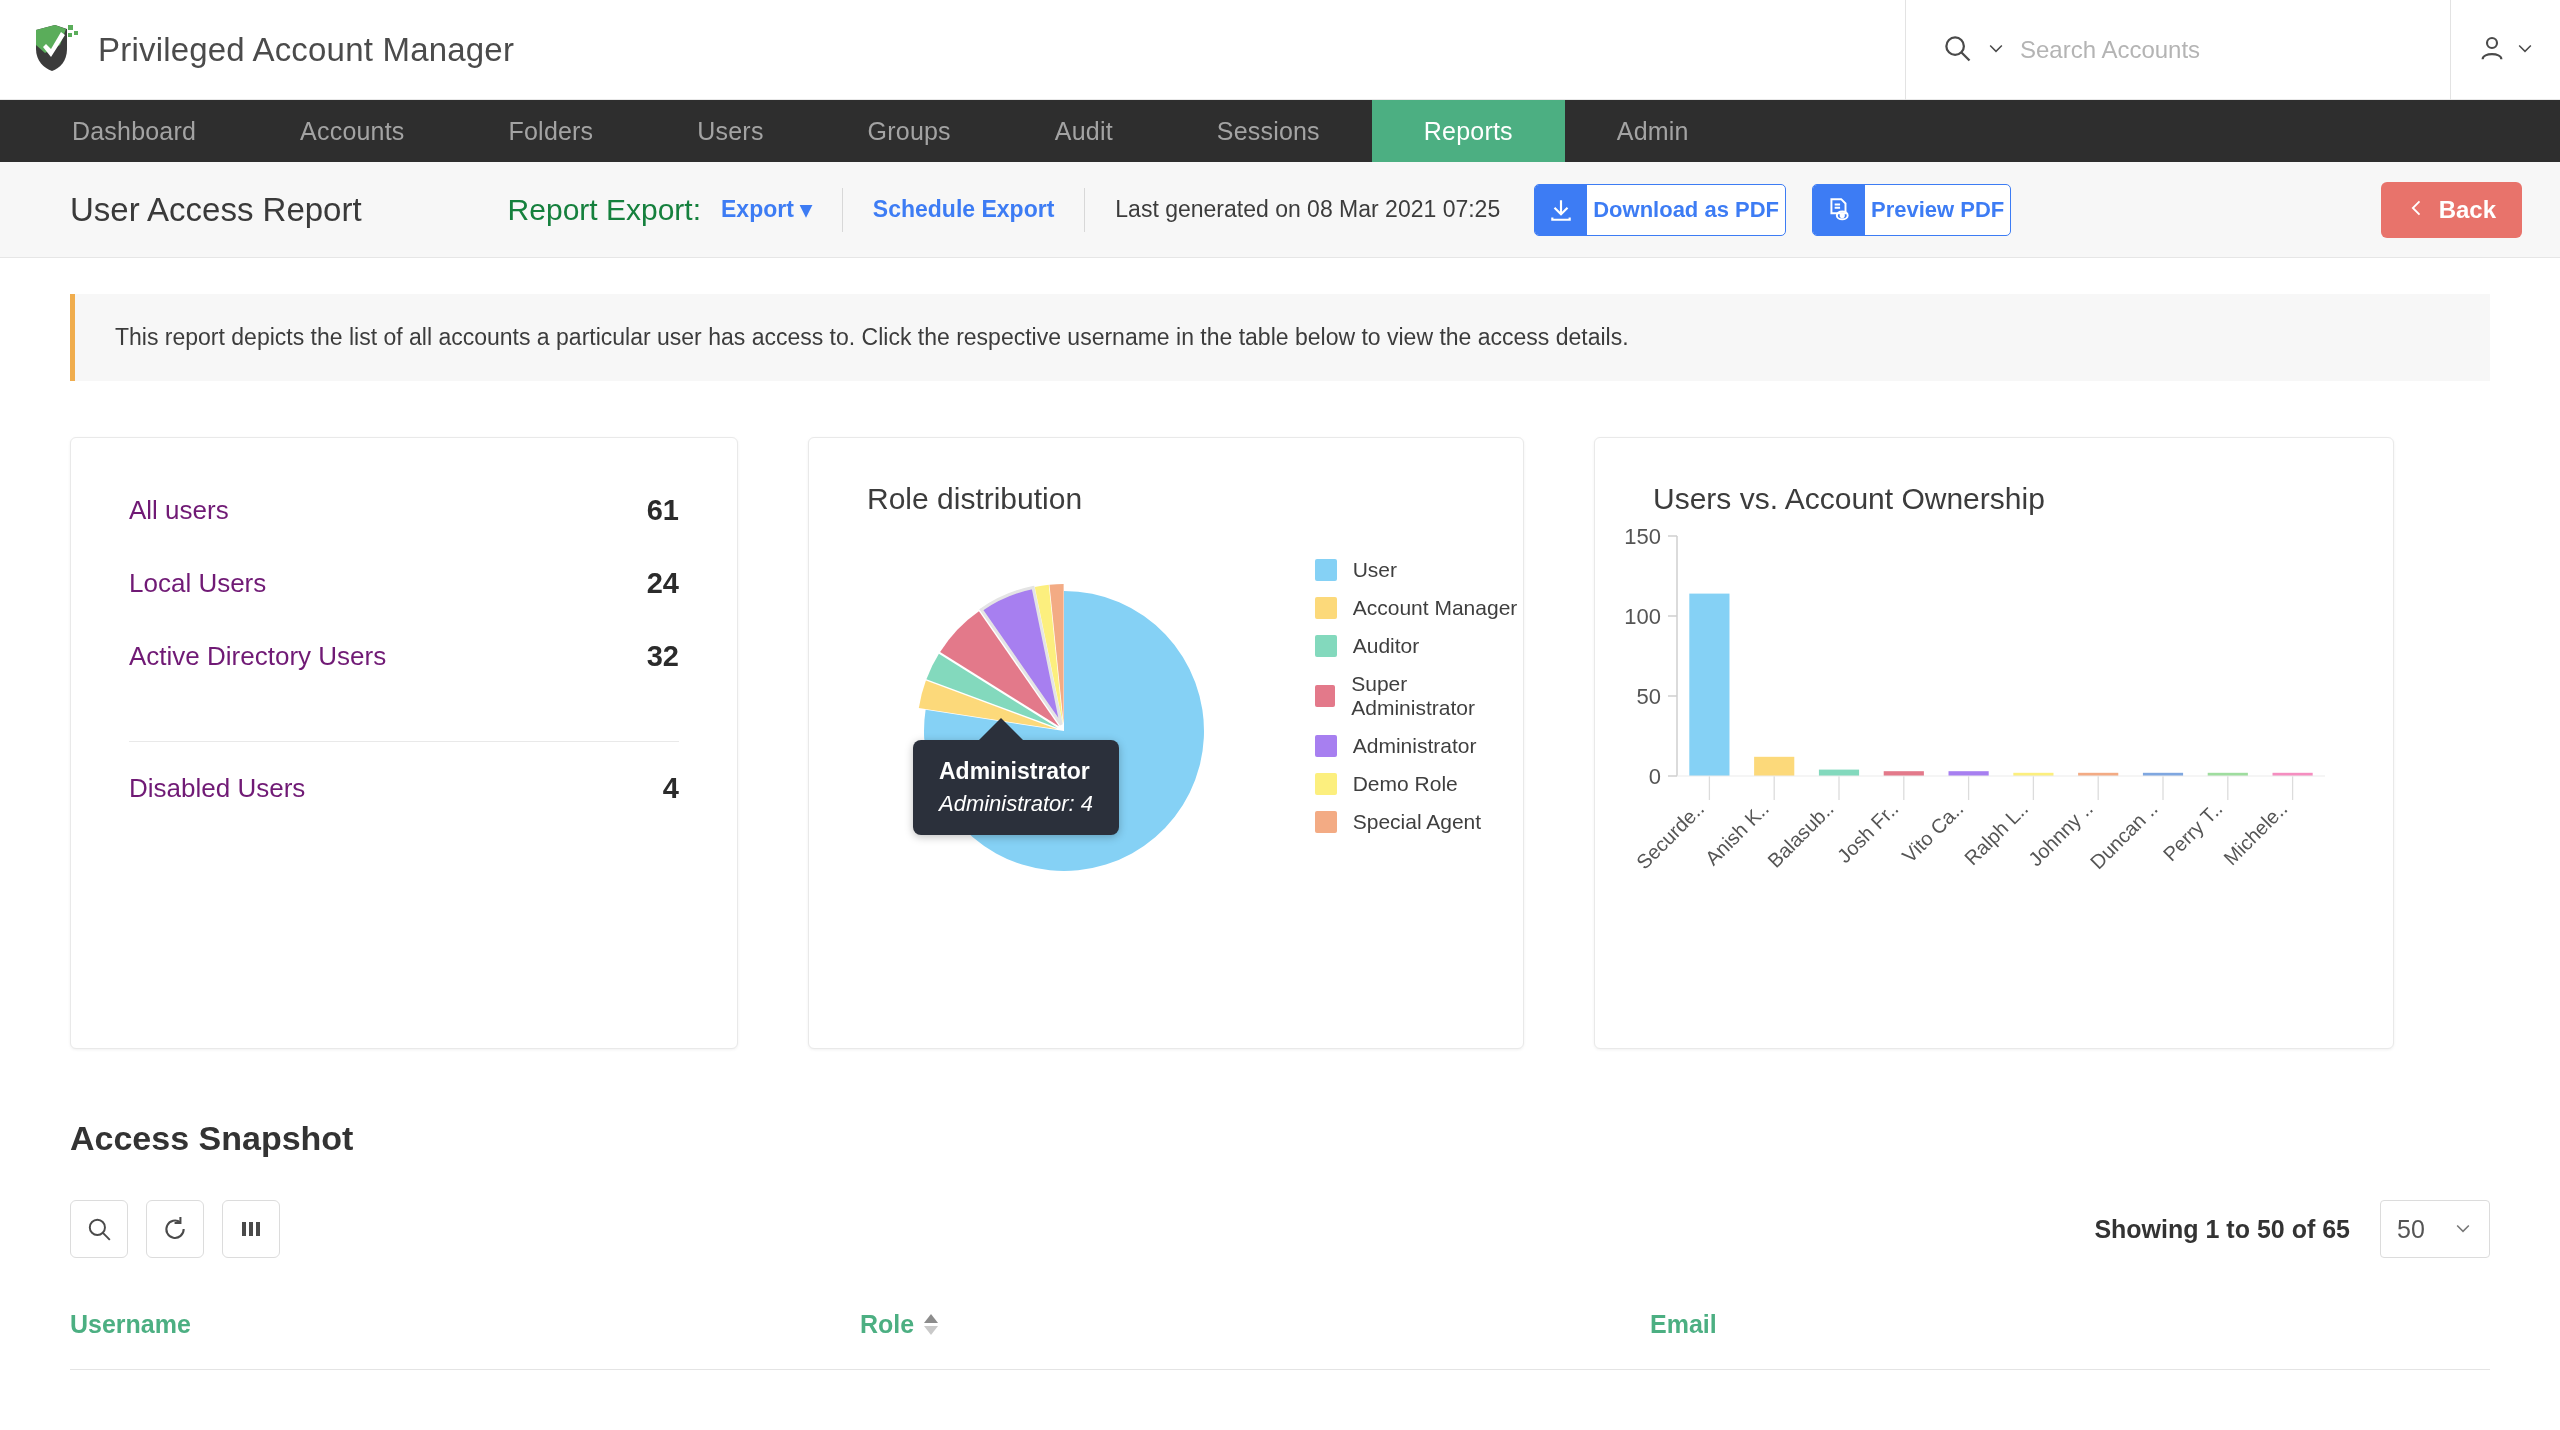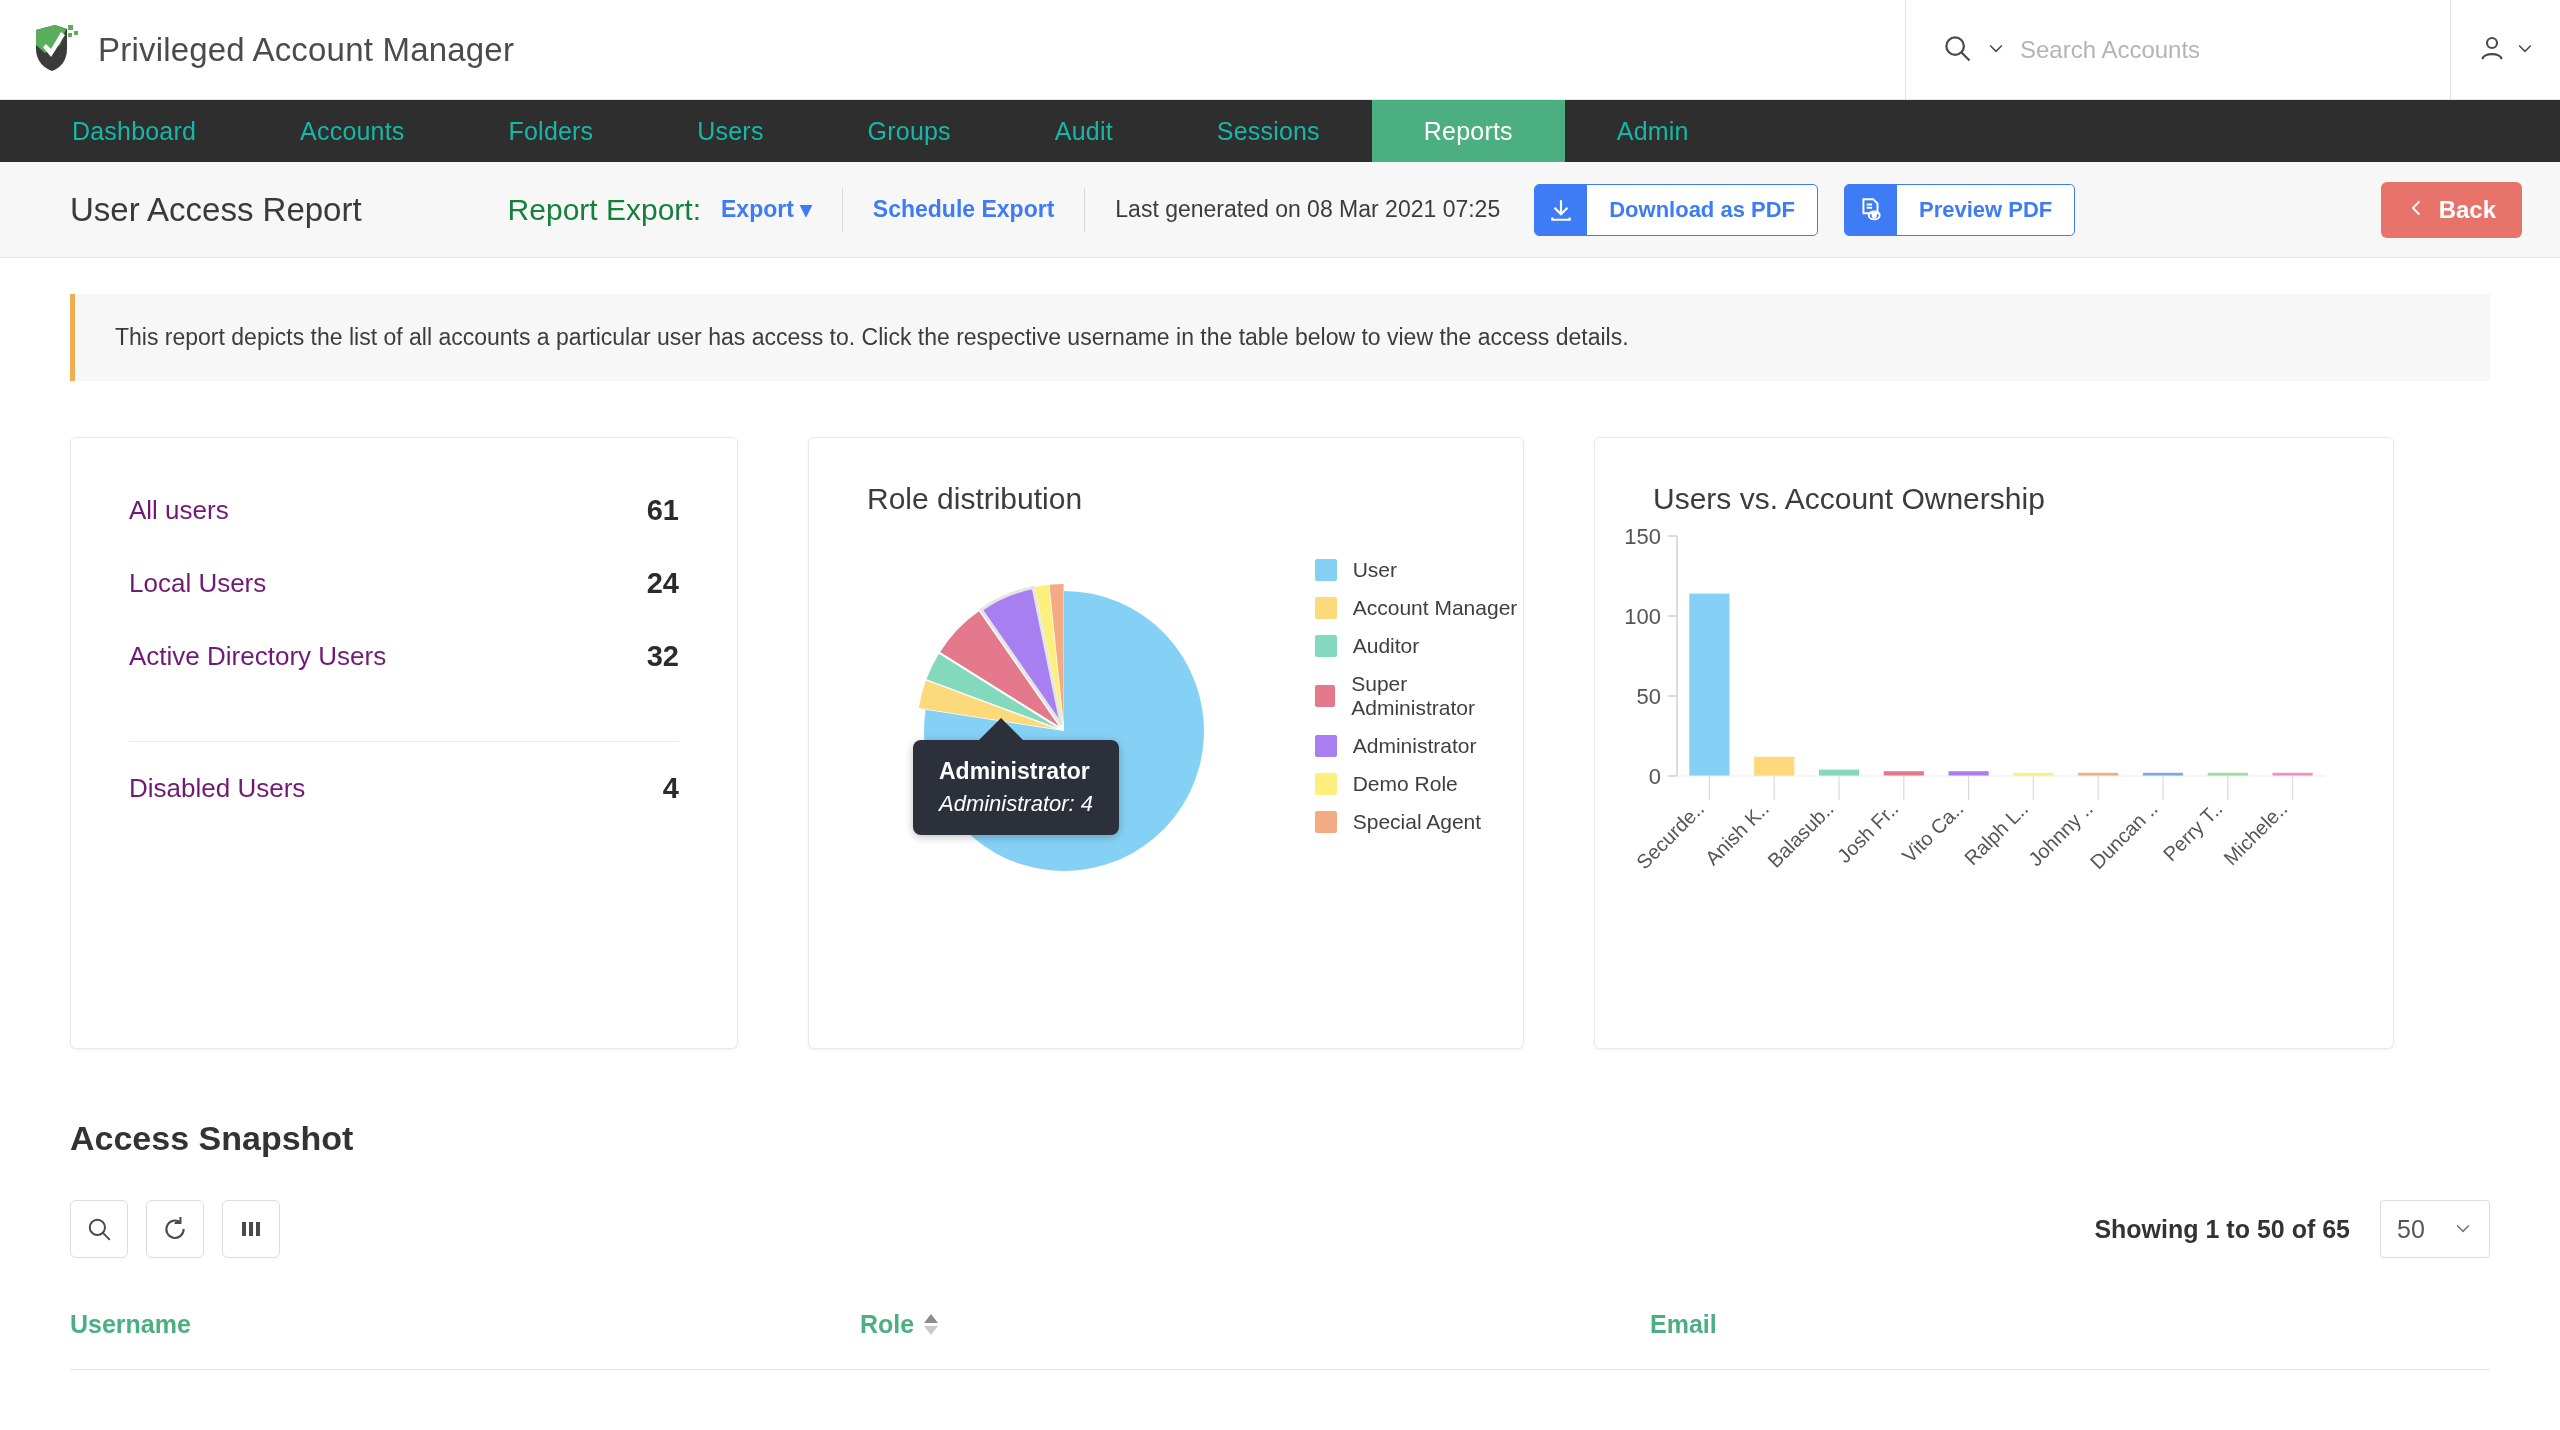--- a/index.html
+++ b/index.html
@@ -36,21 +36,21 @@
 
   
   .nav {
     height: 62px; background: #2e2e2e;
     display: flex; align-items: stretch;
     padding-left: 20px;
   }
   .nav-item {
     display: flex; align-items: center; justify-content: center;
     padding: 0 52px;
-    color: #14b8a6; font-size: 25px;
+    color: #a3a3a3; font-size: 25px;
     letter-spacing: .2px;
     cursor: pointer;
   }
   .nav-item.active { background: #4caf82; color: #ffffff; }
 
   
   .toolbar {
     height: 96px; background: #f7f7f7;
     border-bottom: 1px solid #e6e6e6;
     display: flex; align-items: center;
@@ -67,21 +67,21 @@
     display: inline-flex; align-items: stretch;
     border: 1px solid #3d7cf4; border-radius: 5px;
     overflow: hidden; height: 52px; cursor: pointer; background: #fff;
   }
   .pdf-btn .ic {
     width: 52px; background: #3d7cf4;
     display: flex; align-items: center; justify-content: center;
   }
   .pdf-btn .lb {
     display: flex; align-items: center;
-    padding: 0 22px; color: #3d7cf4; font-size: 22px; font-weight: 600;
+    padding: 0 6px; color: #3d7cf4; font-size: 22px; font-weight: 600;
     white-space: nowrap;
   }
   .back-btn {
     margin-left: auto;
     background: #e8736b; color: #fff;
     border: none; border-radius: 6px;
     height: 56px; padding: 0 26px;
     display: inline-flex; align-items: center; gap: 12px;
     font-size: 24px; font-family: inherit; font-weight: 600;
     cursor: pointer;

